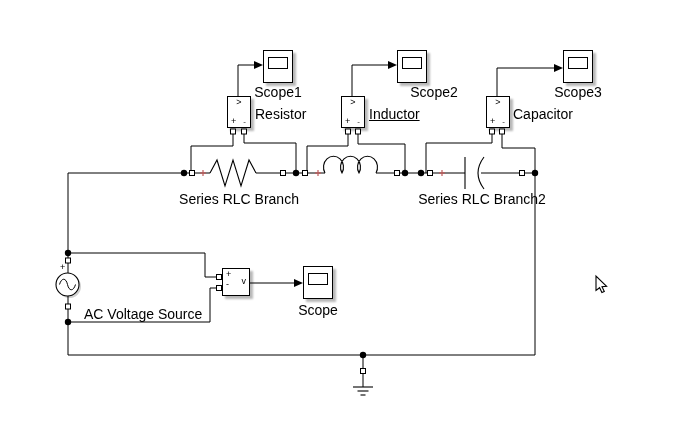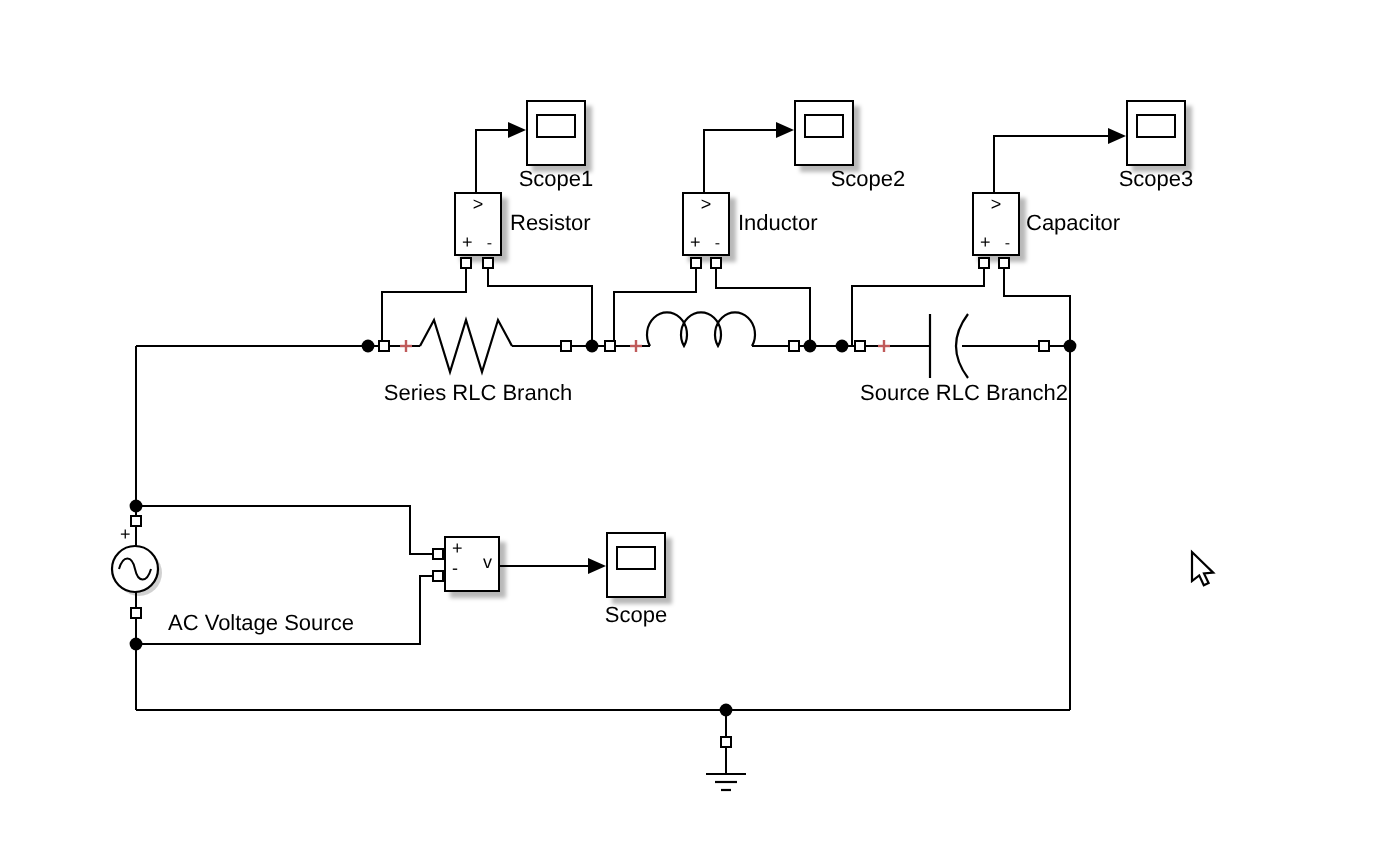--- a/index.html
+++ b/index.html
@@ -18,21 +18,21 @@
     border:1px solid #000;background:#fff;
   }
   .meter-block{width:22px;height:30px;}
   .meter-out{position:absolute;top:0px;left:0;width:100%;text-align:center;font-size:9px;color:#000;line-height:10px;}
   .meter-plus{position:absolute;left:3px;bottom:1px;font-size:9px;color:#000;line-height:9px;}
   .meter-minus{position:absolute;right:4px;bottom:1px;font-size:8px;color:#222;line-height:9px;}
   .vm-block{width:26px;height:26px;}
   .vm-plus{position:absolute;left:3px;top:1px;font-size:9px;line-height:9px;color:#000;}
   .vm-minus{position:absolute;left:3px;top:11px;font-size:9px;line-height:9px;color:#000;}
   .vm-out{position:absolute;right:3px;top:8px;font-size:9px;line-height:9px;color:#000;}
-  .lbl{position:absolute;font-size:11px;color:#000;white-space:nowrap;}
+  .lbl{position:absolute;font-size:14px;color:#000;white-space:nowrap;}
   .lbl.centered{transform:translateX(-50%);}
   .src-plus{position:absolute;left:60px;top:263px;font-size:9px;color:#000;line-height:9px;}
 </style>
 </head>
 <body>
 
 <div id="canvas">
 
   <svg class="layer" width="689" height="424">
     <g stroke="#000" stroke-width="1" fill="none">
@@ -144,25 +144,25 @@
   </div>
 
   <span class="src-plus">+</span>
 
   <div class="lbl centered" style="left:278px;top:84px;">Scope1</div>
   <div class="lbl centered" style="left:434px;top:84px;">Scope2</div>
   <div class="lbl centered" style="left:578px;top:84px;">Scope3</div>
   <div class="lbl centered" style="left:318px;top:302px;">Scope</div>
 
   <div class="lbl" style="left:255px;top:106px;">Resistor</div>
-  <div class="lbl" style="left:369px;top:106px;">Inductor</div>
+  <div class="lbl" style="left:369px;top:106px;text-decoration:underline;">Inductor</div>
   <div class="lbl" style="left:513px;top:106px;text-align:right;">Capacitor</div>
 
   <div class="lbl centered" style="left:239px;top:191px;">Series RLC Branch</div>
-  <div class="lbl centered" style="left:482px;top:191px;">Source RLC Branch2</div>
+  <div class="lbl centered" style="left:482px;top:191px;">Series RLC Branch2</div>
 
   <div class="lbl" style="left:84px;top:279px;margin-top:27px;">AC Voltage Source</div>
 
   <svg class="layer" width="689" height="424">
     <g fill="#fff" stroke="#000" stroke-width="1">
 
       <rect x="189.5" y="170.5" width="5" height="5"></rect>
       <rect x="280.5" y="170.5" width="5" height="5"></rect>
       <rect x="302.5" y="170.5" width="5" height="5"></rect>
       <rect x="394.5" y="170.5" width="5" height="5"></rect>

